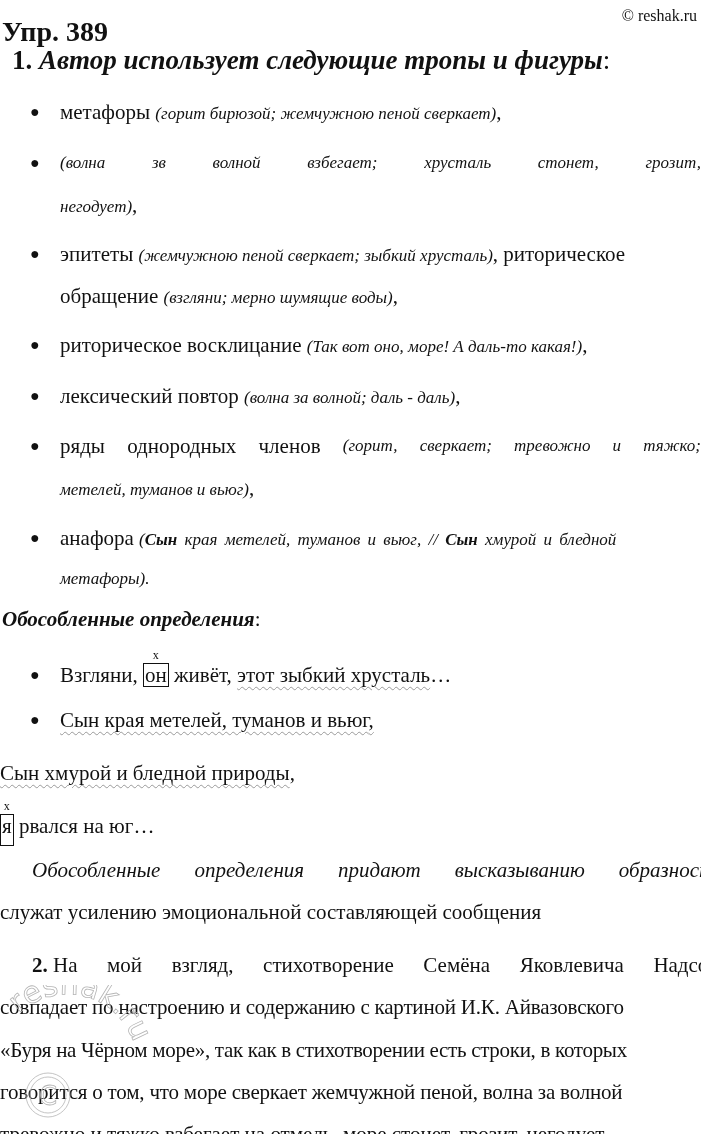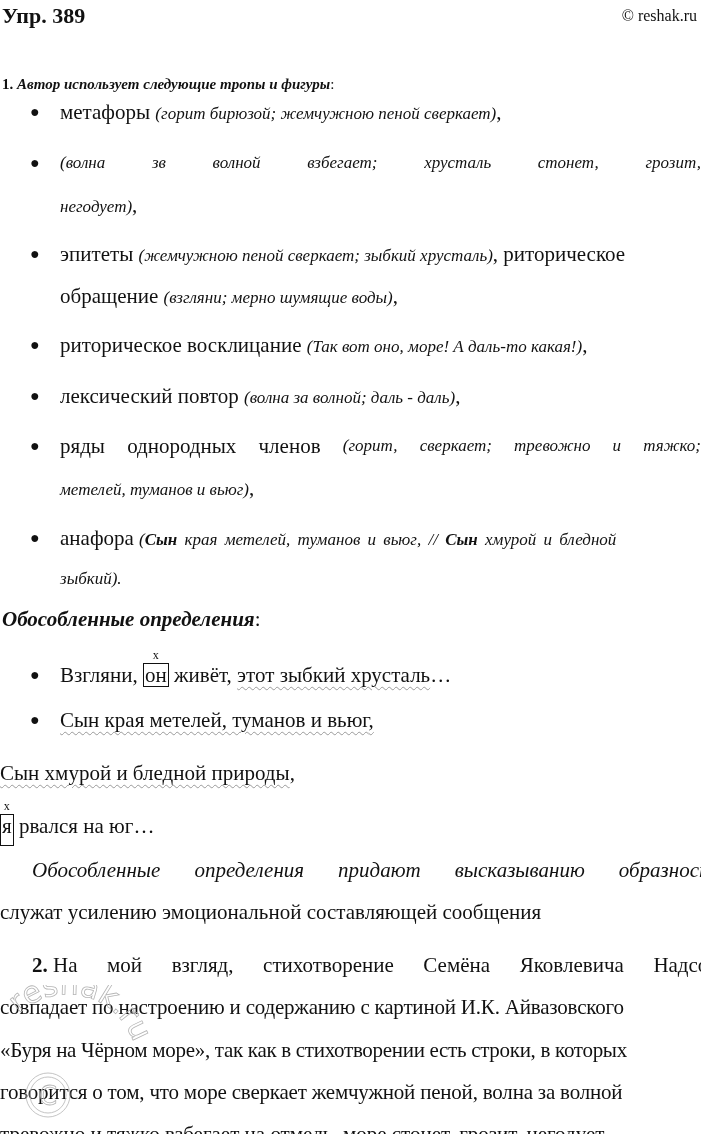--- a/index.html
+++ b/index.html
@@ -2,41 +2,41 @@
 <html><head>
 <meta charset="utf-8">
 <style>
   html, body { margin: 0; padding: 0; background: #ffffff; }
   body {
     width: 701px; height: 1134px; position: relative; overflow: hidden;
     font-family: "Liberation Serif", "DejaVu Serif", serif;
     color: #111111;
   }
   .line { position: absolute; left: 0; white-space: nowrap; font-size: 21px; line-height: 24px; }
-  .hdr { font-weight: bold; font-size: 22px; }
+  .hdr { font-weight: bold; font-size: 28px; margin-top: 16px; }
   .it { font-style: italic; font-size: 17px; }
   .itb { font-style: italic; font-weight: bold; }
   .b { font-weight: bold; }
   .bullet { position: absolute; left: 30px; font-size: 16px; }
   .bt { position: absolute; left: 60px; }
   .just { display: flex; justify-content: space-between; width: 641px; }
   .justfull { display: flex; justify-content: space-between; width: 697px; padding-left: 32px; }
   .wavy { text-decoration: underline wavy #9a9a9a; text-decoration-thickness: 1px; text-underline-offset: 4px; }
   .box { border: 1.5px solid #111; padding: 0 1px; position: relative; display: inline-block; line-height: 22px; }
   .box.tall { padding-bottom: 8px; line-height: 22px; }
   .xmark { position: absolute; top: -20px; left: 50%; transform: translateX(-50%); font-size: 12px; }
   .watermark { position: absolute; left: 0; top: 985px; width: 150px; height: 150px; pointer-events: none; }
 </style>
 </head>
 <body>
 
 <div class="line hdr" style="top:4px; left:2px;">Упр. 389</div>
 <div class="line" style="top:4px; left:auto; right:4px; font-size:16px;">© reshak.ru</div>
 
-<div class="line" style="top:48px; left:2px; font-size:15px;margin-top:24px;">
+<div class="line" style="top:48px; left:12px; font-size:27px;">
   <span class="b">1.</span>
   <span class="itb">Автор использует следующие тропы и фигуры</span><span>:</span>
 </div>
 
 <div class="line" style="top:100px;">
   <span class="bullet">●</span>
   <span class="bt">
     <span>метафоры</span>
     <span class="it">(горит бирюзой; жемчужною пеной сверкает)</span><span>,</span>
   </span>
@@ -106,21 +106,21 @@
 </div>
 
 <div class="line" style="top:526px;">
   <span class="bullet">●</span>
   <span class="bt">
     <span>анафора</span>
     <span class="it" style="word-spacing:3px;"><span>(</span><span class="b">Сын</span><span> края метелей, туманов и вьюг, // </span><span class="b">Сын</span><span> хмурой и бледной</span></span>
   </span>
 </div>
 <div class="line" style="top:565px;">
-  <span class="bt"><span class="it">зыбкий).</span></span>
+  <span class="bt"><span class="it">метафоры).</span></span>
 </div>
 
 <div class="line" style="top:607px; left:2px;">
   <span class="itb">Обособленные определения</span><span>:</span>
 </div>
 
 <div class="line" style="top:663px;">
   <span class="bullet">●</span>
   <span class="bt">
     <span>Взгляни, </span><span class="box"><span class="xmark">x</span><span>он</span></span><span> живёт, </span><span class="wavy">этот зыбкий хрусталь</span><span>…</span>

